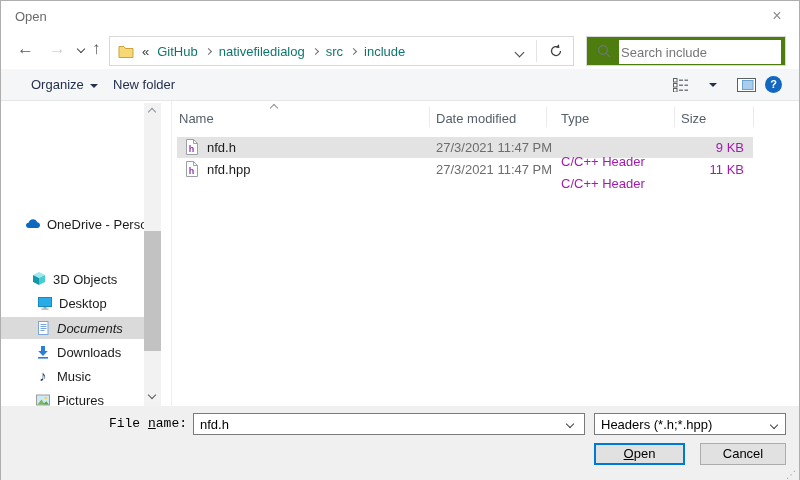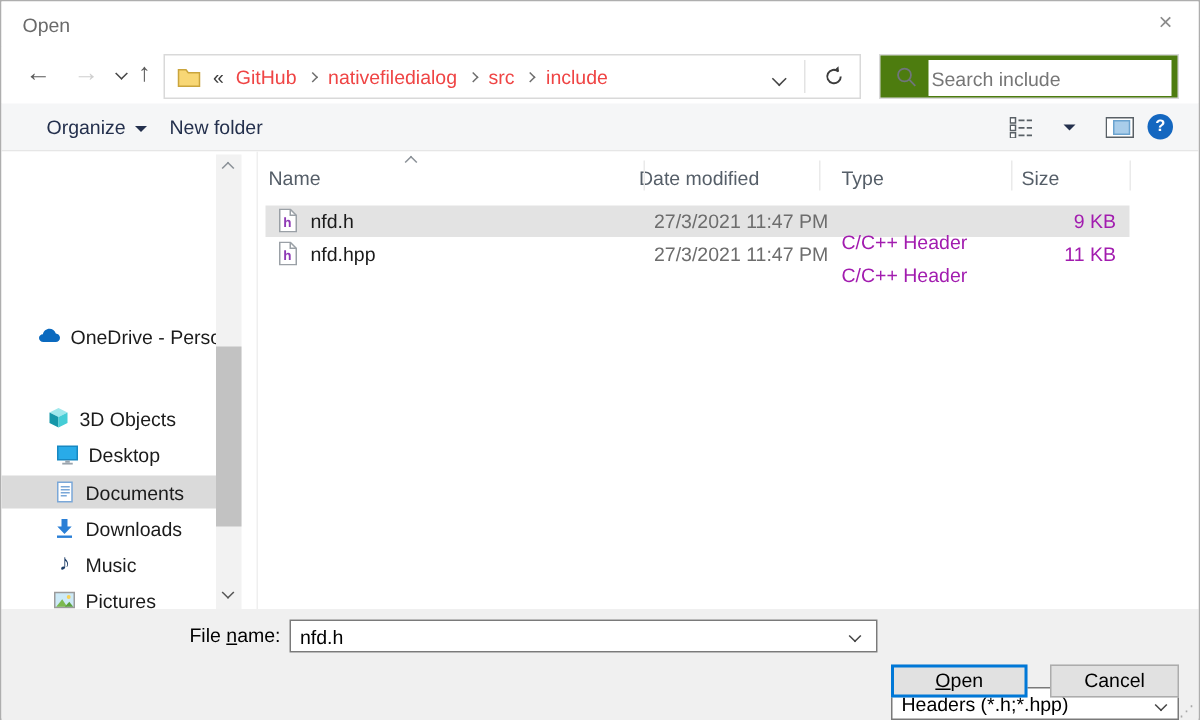--- a/index.html
+++ b/index.html
@@ -18,21 +18,21 @@
   .title{position:absolute;left:14px;top:8px;color:#6a6a6a;}
   .closebtn{position:absolute;right:10px;top:4px;width:24px;height:22px;text-align:center;
             line-height:22px;color:#8c8c8c;font-size:16px;cursor:default;}
 
   
   .navbar{position:absolute;left:0;top:30px;right:0;height:38px;background:#fff;}
   .navglyph{position:absolute;font-size:17px;color:#5a5a5a;top:8px;}
   .addressbar{position:absolute;left:108px;top:5px;width:465px;height:30px;border:1px solid #d9d9d9;
               box-sizing:border-box;background:#fff;}
   .crumbs{position:absolute;left:8px;top:0;height:28px;display:flex;align-items:center;gap:8px;white-space:nowrap;}
-  .crumb{color:#ef4444;}
+  .crumb{color:#0f766e;}
   .addr-chev{position:absolute;right:50px;top:12px;width:6px;height:6px;border-color:#444;}
   .addr-div{position:absolute;right:36px;top:3px;height:22px;border-left:1px solid #e3e3e3;}
   .refresh{position:absolute;right:8px;top:5px;}
   .searchbox{position:absolute;left:585px;top:5px;width:200px;height:30px;border:1px solid #d9d9d9;
              box-sizing:border-box;background:#4d7c0f;}
   .searchbox input{position:absolute;left:32px;top:3px;width:158px;height:22px;border:none;outline:none;
                    font:13px "Liberation Sans",sans-serif;color:#333;}
   .searchbox input::placeholder{color:#767676;opacity:1;}
   .mag{position:absolute;left:10px;top:7px;}
 
@@ -69,27 +69,27 @@
   .frow.sel{background:#e3e3e3;}
   .fic{position:absolute;left:8px;top:2px;}
   .fname{position:absolute;left:30px;top:3px;color:#1b1b1b;}
   .fdate{position:absolute;left:259px;top:3px;color:#6d6d6d;}
   .ftype{position:absolute;left:384px;top:17px;color:#a21caf;}
   .fsize{position:absolute;left:440px;width:127px;top:3px;text-align:right;color:#a21caf;}
 
   
   .footer{position:absolute;left:0;top:405px;right:0;height:75px;background:#f0f0f0;}
   .fnlabel{position:absolute;left:80px;width:106px;top:7px;height:22px;line-height:22px;
-           text-align:right;color:#000;}
+           text-align:right;color:#000;font-family:Liberation Mono, monospace;}
   .mn{text-decoration:underline;}
   .fninput{position:absolute;left:192px;top:7px;width:392px;height:22px;border:1px solid #7a7a7a;
            box-sizing:border-box;padding:0 22px 0 6px;font:13px "Liberation Sans",sans-serif;color:#000;background:#fff;}
   .fnchev{position:absolute;left:566px;top:15px;border-color:#444;}
   .combo{position:absolute;left:593px;top:7px;width:192px;height:22px;border:1px solid #7a7a7a;
-         box-sizing:border-box;background:#fff;margin-top:45px;}
+         box-sizing:border-box;background:#fff;}
   .combo .val{position:absolute;left:6px;top:3px;color:#000;}
   .combo .chev{position:absolute;right:8px;top:8px;border-color:#444;}
   .btn{position:absolute;top:37px;height:22px;background:#e1e1e1;text-align:center;
        box-sizing:border-box;color:#000;}
   .btn-open{left:593px;width:91px;border:2px solid #0078d7;line-height:17px;}
   .btn-cancel{left:699px;width:86px;border:1px solid #acacac;line-height:19px;}
   .grip{position:absolute;right:3px;bottom:1px;color:#a8a8a8;font-size:10px;}
 </style>
 </head>
 <body>
@@ -196,21 +196,21 @@
     <div class="srow lvl1" style="top:191px;padding-left:36px;">
       <span class="sic">
           <svg width="16" height="16" viewBox="0 0 16 16">
             <rect x="1.5" y="2.5" width="13" height="9" fill="#29abe8" stroke="#1788c2"></rect>
             <rect x="6.5" y="12" width="3" height="1.5" fill="#9aa4ad"></rect>
             <rect x="4.5" y="13.5" width="7" height="1.2" fill="#9aa4ad"></rect>
           </svg>
         </span>
       <span>Desktop</span>
     </div>
-    <div class="srow lvl1 sel" style="top:216px;">
+    <div class="srow lvl1 sel" style="top:216px;font-style:italic;">
       <span class="sic">
           <svg width="16" height="16" viewBox="0 0 16 16">
             <rect x="3.5" y="1.5" width="9.5" height="13" fill="#fff" stroke="#7aa7d8"></rect>
             <g stroke="#7aa7d8" stroke-width="1">
               <line x1="5.5" y1="4.5" x2="11.5" y2="4.5"></line>
               <line x1="5.5" y1="6.5" x2="11.5" y2="6.5"></line>
               <line x1="5.5" y1="8.5" x2="11.5" y2="8.5"></line>
               <line x1="5.5" y1="10.5" x2="9.5" y2="10.5"></line>
             </g>
           </svg>
@@ -290,21 +290,21 @@
     <div class="sb">
       <span class="chev up arr" style="top:6px;"></span>
       <div class="thumb"></div>
       <span class="chev down arr" style="bottom:8px;border-color:#555;"></span>
     </div>
 
     <div class="vdiv"></div>
 
     <span class="chev sortchev up"></span>
     <span class="hlabel" style="left:178px;">Name</span>
-    <span class="hlabel" style="left:425px;">Date modified</span>
+    <span class="hlabel" style="left:435px;">Date modified</span>
     <span class="hlabel" style="left:560px;">Type</span>
     <span class="hlabel" style="left:680px;">Size</span>
     <span class="hdiv" style="left:428px;"></span>
     <span class="hdiv" style="left:545px;"></span>
     <span class="hdiv" style="left:673px;"></span>
     <span class="hdiv" style="left:752px;"></span>
 
     <div class="frow sel" style="top:36px;">
       <span class="fic"><svg width="13" height="16" viewBox="0 0 13 16">
             <path d="M1.5,0.5 h7 l4,4 v11 h-11 Z" fill="#fff" stroke="#9aa0a6"></path>

